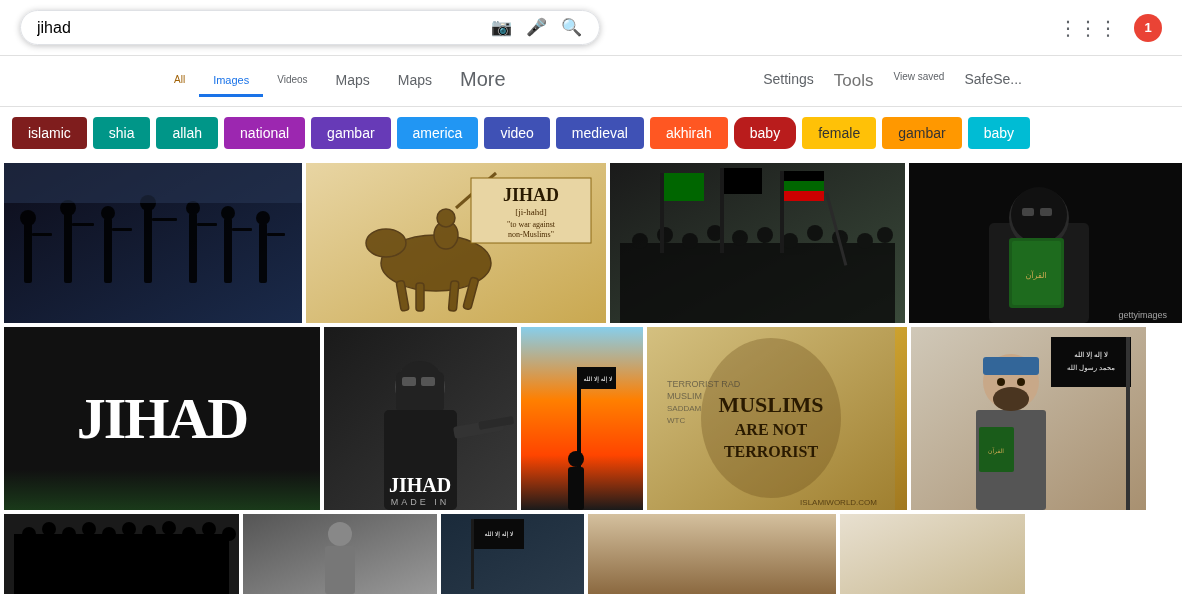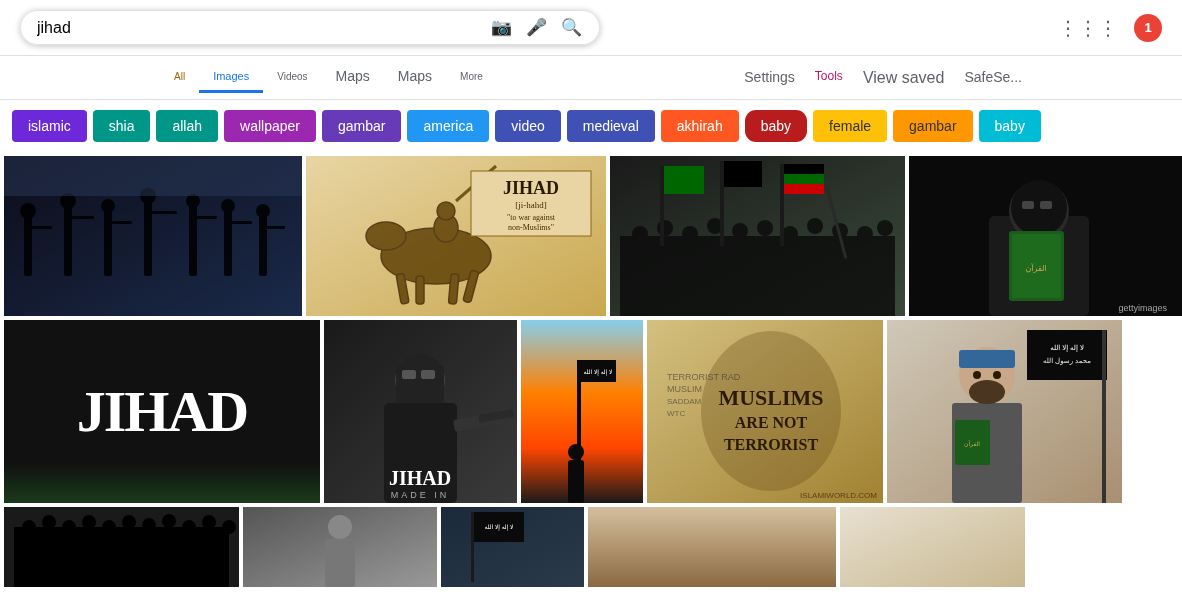--- a/index.html
+++ b/index.html
@@ -1,18 +1,18 @@
 <!DOCTYPE html>
 <html><head>
   <meta charset="utf-8">
   <style>
     * { margin: 0; padding: 0; box-sizing: border-box; }
     body { font-family: Arial, sans-serif; background: #fff; font-size: 14px; }
     .chip { padding: 8px 16px; border-radius: 4px; color: white; font-size: 14px; cursor: pointer; white-space: nowrap; font-weight: 500; }
-    .chip-green { background: #6d28d9; text-align: center; }
+    .chip-green { background: #7f1d1d; text-align: center; }
     .chip-teal { background: #009688; }
     .chip-purple { background: #9c27b0; }
     .chip-deep-purple { background: #673ab7; }
     .chip-blue { background: #2196f3; }
     .chip-indigo { background: #3f51b5; }
     .chip-orange-red { background: #ff5722; }
     .chip-red { background: #e53935; }
     .chip-pink { background: #b91c1c; border-radius: 11px; }
     .chip-amber { background: #ffc107; color: #333; text-align: right; }
     .chip-orange { background: #ff9800; color: #333; }
@@ -45,35 +45,35 @@
     <div style="width:28px; height:28px; background:#ea4335; border-radius:50%; display:flex; align-items:center; justify-content:center; color:white; font-size:13px; font-weight:bold; cursor:pointer;">1</div>
   </div>
 </div>
 
 <div style="display:flex; align-items:center; padding:4px 160px; border-bottom:1px solid #e0e0e0; gap:0;">
   <a style="padding:8px 14px; color:#a16207; font-size:10px; cursor:pointer; text-decoration:none; border-bottom:3px solid transparent;">All</a>
   <a style="padding:8px 14px; color:#1a73e8; font-size:11px; cursor:pointer; text-decoration:none; border-bottom:3px solid #1a73e8; font-weight:500;">Images</a>
   <a style="padding:8px 14px; color:#5f6368; font-size:10px; cursor:pointer; text-decoration:none; border-bottom:3px solid transparent;">Videos</a>
   <a style="padding:8px 14px; color:#5f6368; font-size:14px; cursor:pointer; text-decoration:none; border-bottom:3px solid transparent;">Maps</a>
   <a style="padding:8px 14px; color:#5f6368; font-size:14px; cursor:pointer; text-decoration:none; border-bottom:3px solid transparent;">Maps</a>
-  <a style="padding:8px 14px; color:#5f6368; font-size:10px; cursor:pointer; text-decoration:none; border-bottom:3px solid transparent;">More</a>
+  <a style="padding:8px 14px; color:#5f6368; font-size:20px; cursor:pointer; text-decoration:none; border-bottom:3px solid transparent;">More</a>
 
   <div style="margin-left:auto; display:flex; gap:20px;">
     <a style="color:#5f6368; font-size:14px; cursor:pointer; text-decoration:none;margin-left:44px;">Settings</a>
-    <a style="color:#be185d; font-size:12px; cursor:pointer; text-decoration:none;">Tools</a>
-    <a style="color:#5f6368; font-size:16px; cursor:pointer; text-decoration:none;">View saved</a>
+    <a style="color:#737373; font-size:17px; cursor:pointer; text-decoration:none;">Tools</a>
+    <a style="color:#5f6368; font-size:10px; cursor:pointer; text-decoration:none;">View saved</a>
     <a style="color:#5f6368; font-size:14px; cursor:pointer; text-decoration:none;">SafeSe...</a>
   </div>
 </div>
 
 <div style="display:flex; gap:6px; padding:10px 12px; overflow-x:auto; background:#fff;">
   <div class="chip chip-green">islamic</div>
   <div class="chip chip-teal">shia</div>
   <div class="chip chip-teal">allah</div>
-  <div class="chip chip-purple">wallpaper</div>
+  <div class="chip chip-purple">national</div>
   <div class="chip chip-deep-purple">gambar</div>
   <div class="chip chip-blue">america</div>
   <div class="chip chip-indigo">video</div>
   <div class="chip chip-indigo">medieval</div>
   <div class="chip chip-orange-red">akhirah</div>
   <div class="chip chip-pink">baby</div>
   <div class="chip chip-amber">female</div>
   <div class="chip chip-orange">gambar</div>
   <div class="chip chip-cyan">baby</div>
 </div>
@@ -270,21 +270,21 @@
 
       <rect x="60" y="40" width="35" height="22" fill="#0a0a0a"></rect>
 
       <text x="77" y="54" text-anchor="middle" font-size="6" fill="white" font-family="Arial">لا إله إلا الله</text>
 
       <ellipse cx="55" cy="132" rx="8" ry="8" fill="#0a0a0a"></ellipse>
       <rect x="47" y="140" width="16" height="43" fill="#0a0a0a" rx="3"></rect>
     </svg>
   </div>
 
-  <div class="img-block" style="width:236px; height:183px; background:linear-gradient(135deg, #c8b870 0%, #d4a830 50%, #a07820 100%); cursor:pointer; position:relative; overflow:hidden;">
+  <div class="img-block" style="width:260px; height:183px; background:linear-gradient(135deg, #c8b870 0%, #d4a830 50%, #a07820 100%); cursor:pointer; position:relative; overflow:hidden;">
     <svg width="248" height="183" viewBox="0 0 248 183">
       <defs>
         <linearGradient id="bg-muslims" x1="0%" y1="0%" x2="100%" y2="100%">
           <stop offset="0%" style="stop-color:#d4c080"></stop>
           <stop offset="100%" style="stop-color:#a08030"></stop>
         </linearGradient>
       </defs>
       <rect width="248" height="183" fill="url(#bg-muslims)"></rect>
 
       <ellipse cx="124" cy="91" rx="70" ry="80" fill="rgba(100,70,20,0.3)"></ellipse>

